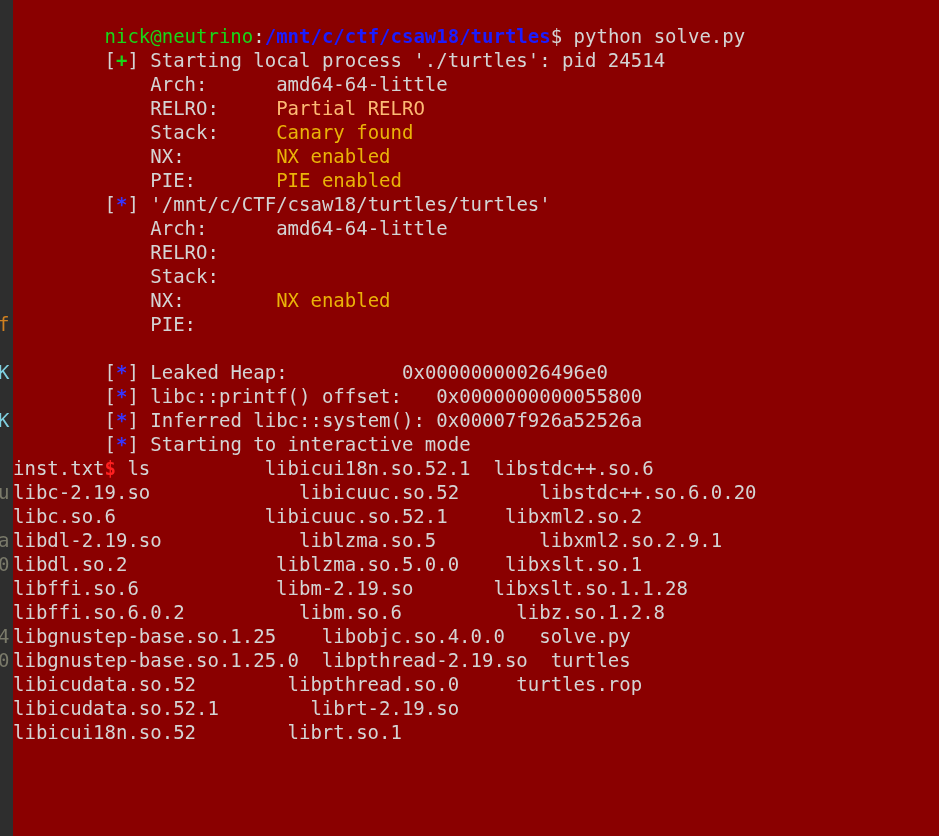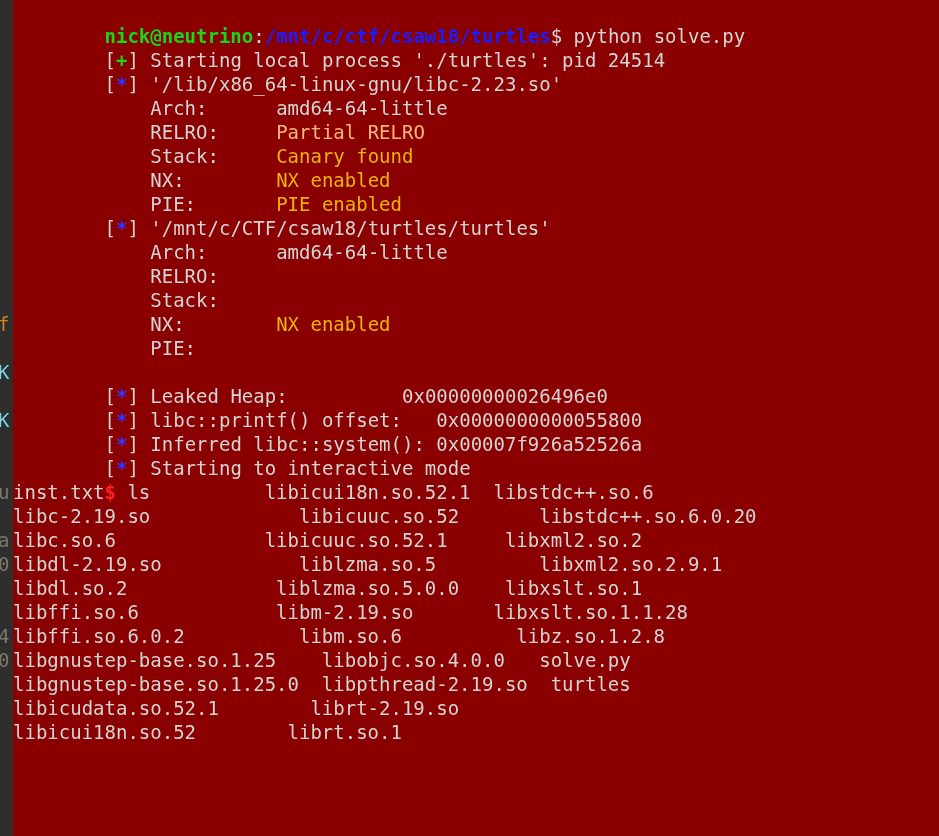--- a/index.html
+++ b/index.html
@@ -52,21 +52,21 @@
     height: 24px;
     line-height: 24px;
     font-size: 19px;
     white-space: pre;
     color: #d4d4d4;
     letter-spacing: 0px;
     font-family: "DejaVu Sans Mono", "Liberation Mono", monospace;
   }
   .row > span { white-space: pre; }
 
-  .c-user   { color: #18d618; font-weight: bold; }
+  .c-user   { color: #18d618; font-weight: normal; }
   .c-colon  { color: #d4d4d4; }
   .c-path   { color: #1c1cff; font-weight: bold; text-align: center; }
   .c-plain  { color: #d4d4d4; }
   .c-brk    { color: #d4d4d4; }
   .c-plus   { color: #18d618; font-weight: bold; }
   .c-star   { color: #3535ff; font-weight: bold; }
   .c-green  { color: #eab308; }
   .c-yellow { color: #fdba74; }
   .c-red    { color: #ff2020; font-weight: bold; }
 </style>
@@ -90,23 +90,20 @@
     <div id="term-inner">
 
       <div class="row">
         <span class="c-user">nick@neutrino</span><span class="c-colon">:</span><span class="c-path">/mnt/c/ctf/csaw18/turtles</span><span class="c-plain">$</span><span class="c-plain"> </span><span class="c-plain">python solve.py</span>
       </div>
 
       <div class="row">
         <span class="c-brk">[</span><span class="c-plus">+</span><span class="c-brk">]</span><span class="c-plain"> Starting local process './turtles': pid 24514</span>
       </div>
 
-      <div class="row">
-        <span class="c-brk">[</span><span class="c-star">*</span><span class="c-brk">]</span><span class="c-plain"> </span><span class="c-plain">'/lib/x86_64-linux-gnu/libc-2.23.so'</span>
-      </div>
 
       <div class="row">
         <span class="c-plain">    </span><span class="c-plain">Arch:</span><span>      </span><span class="c-plain">amd64-64-little</span>
       </div>
       <div class="row">
         <span class="c-plain">    </span><span class="c-plain">RELRO:</span><span>     </span><span class="c-yellow">Partial RELRO</span>
       </div>
       <div class="row">
         <span class="c-plain">    </span><span class="c-plain">Stack:</span><span>     </span><span class="c-green">Canary found</span>
       </div>
@@ -158,20 +155,21 @@
 
       <div class="row">inst.txt              libicui18n.so.52.1  libstdc++.so.6</div>
       <div class="row">libc-2.19.so             libicuuc.so.52       libstdc++.so.6.0.20</div>
       <div class="row">libc.so.6             libicuuc.so.52.1     libxml2.so.2</div>
       <div class="row">libdl-2.19.so            liblzma.so.5         libxml2.so.2.9.1</div>
       <div class="row">libdl.so.2             liblzma.so.5.0.0    libxslt.so.1</div>
       <div class="row">libffi.so.6            libm-2.19.so       libxslt.so.1.1.28</div>
       <div class="row">libffi.so.6.0.2          libm.so.6          libz.so.1.2.8</div>
       <div class="row">libgnustep-base.so.1.25    libobjc.so.4.0.0   solve.py</div>
       <div class="row">libgnustep-base.so.1.25.0  libpthread-2.19.so  turtles</div>
+      <div class="row">libicudata.so.52        libpthread.so.0     turtles.rop</div>
       <div class="row">libicudata.so.52.1        librt-2.19.so</div>
       <div class="row">libicui18n.so.52        librt.so.1</div>
 
       <div class="row">
         
       </div>
 
     </div>
   </div>
 

